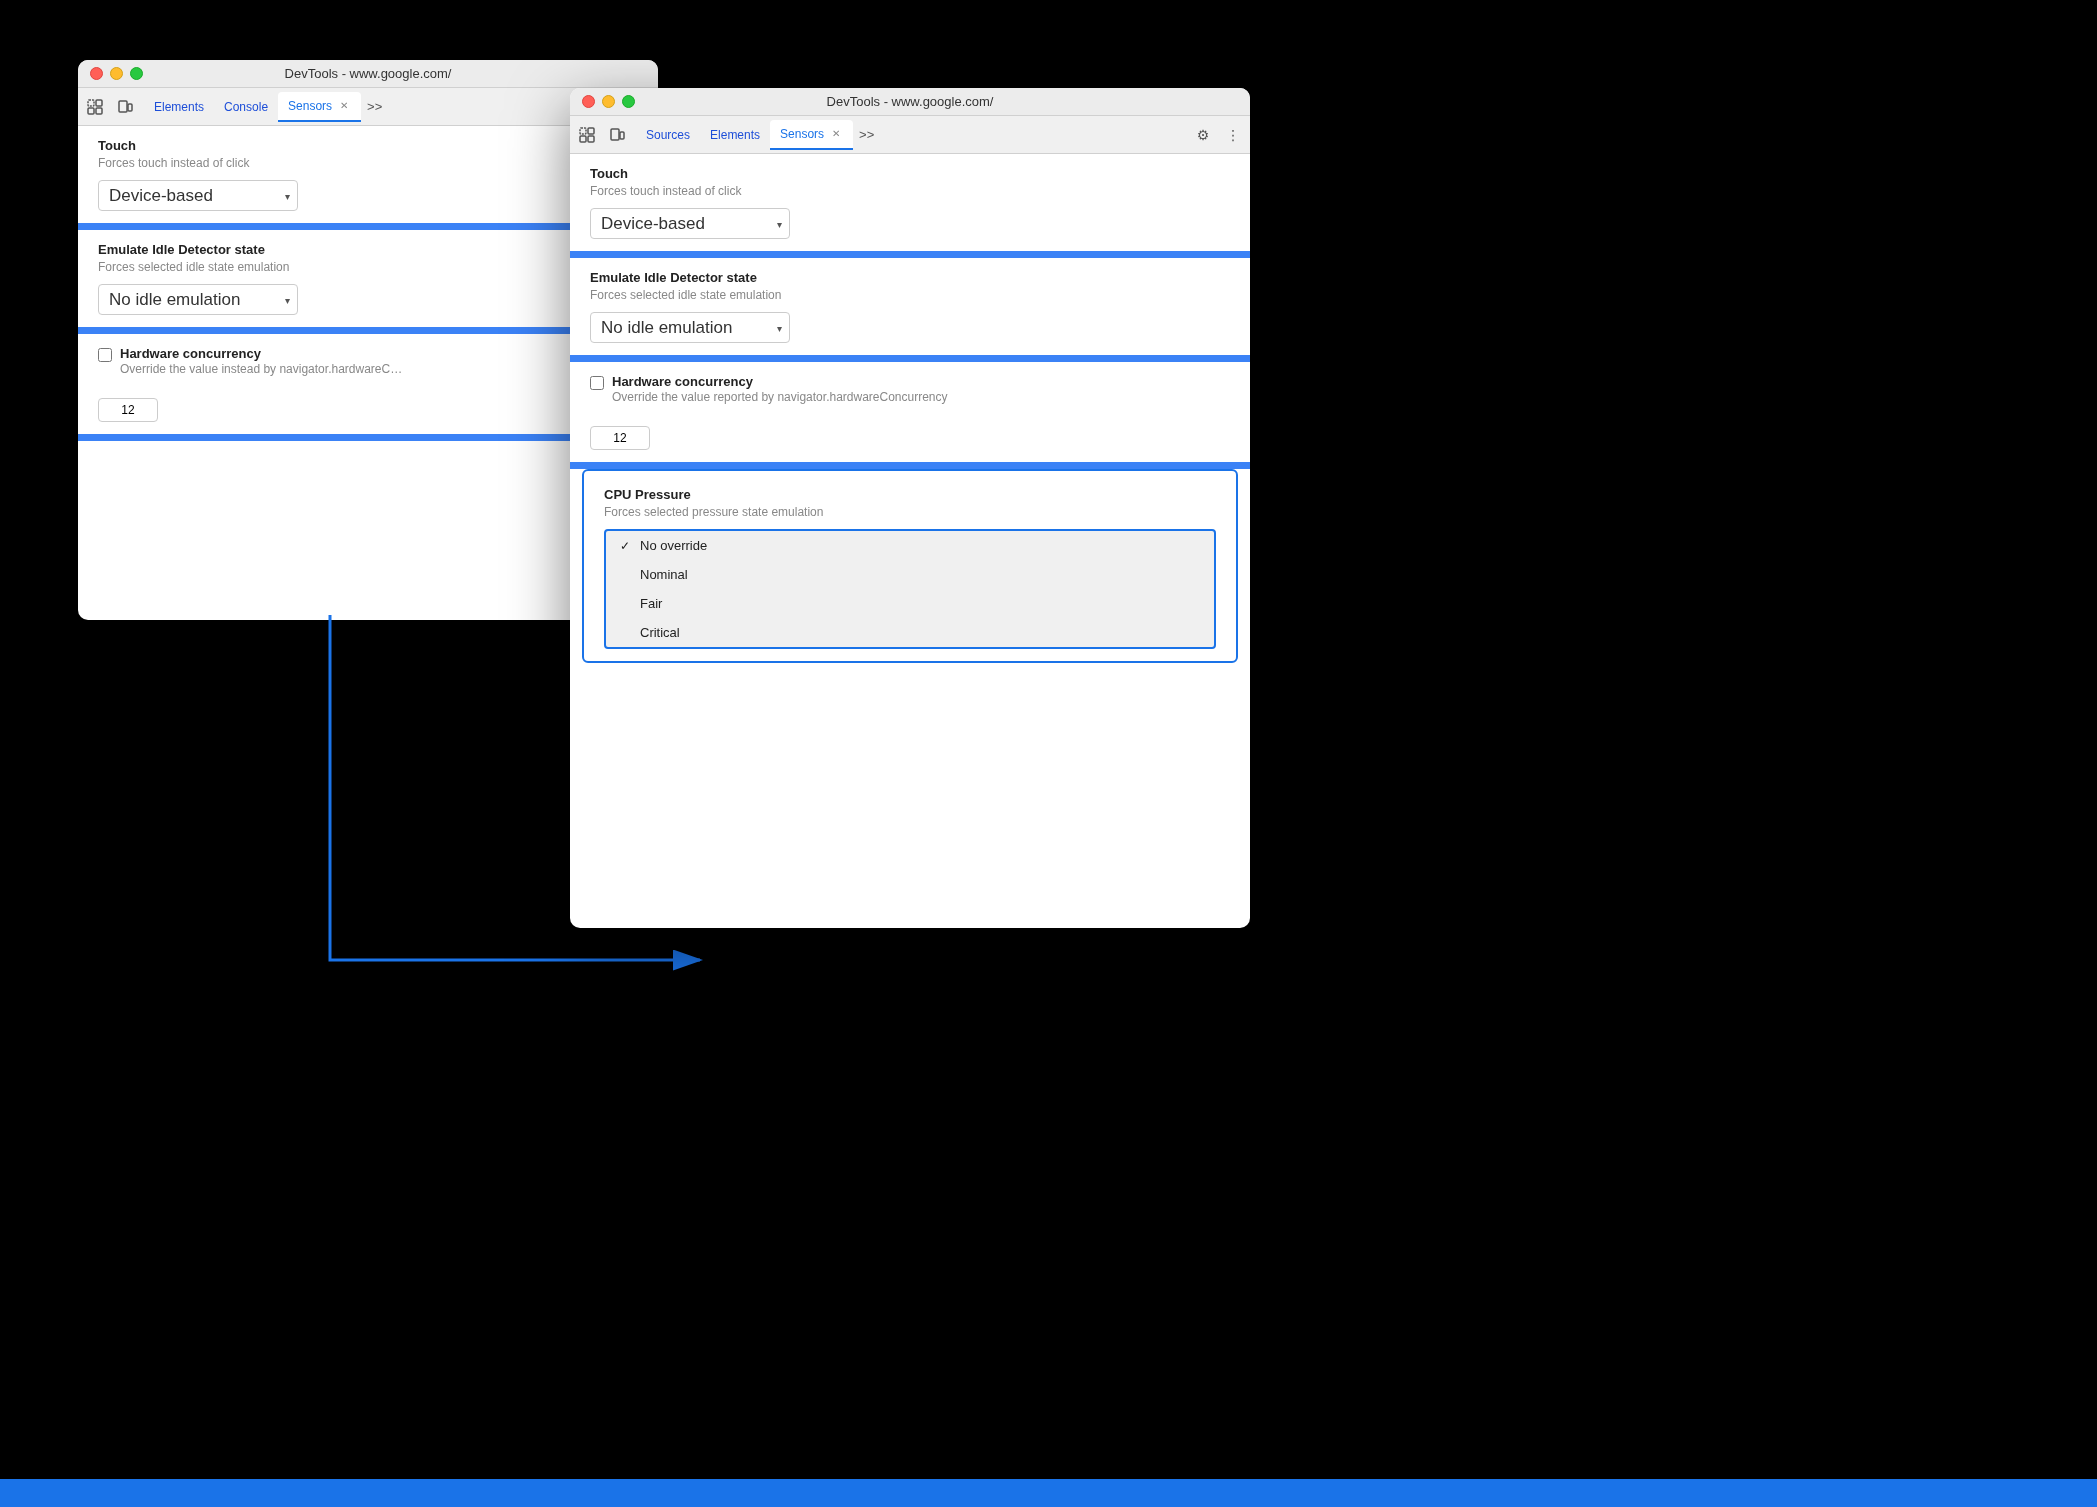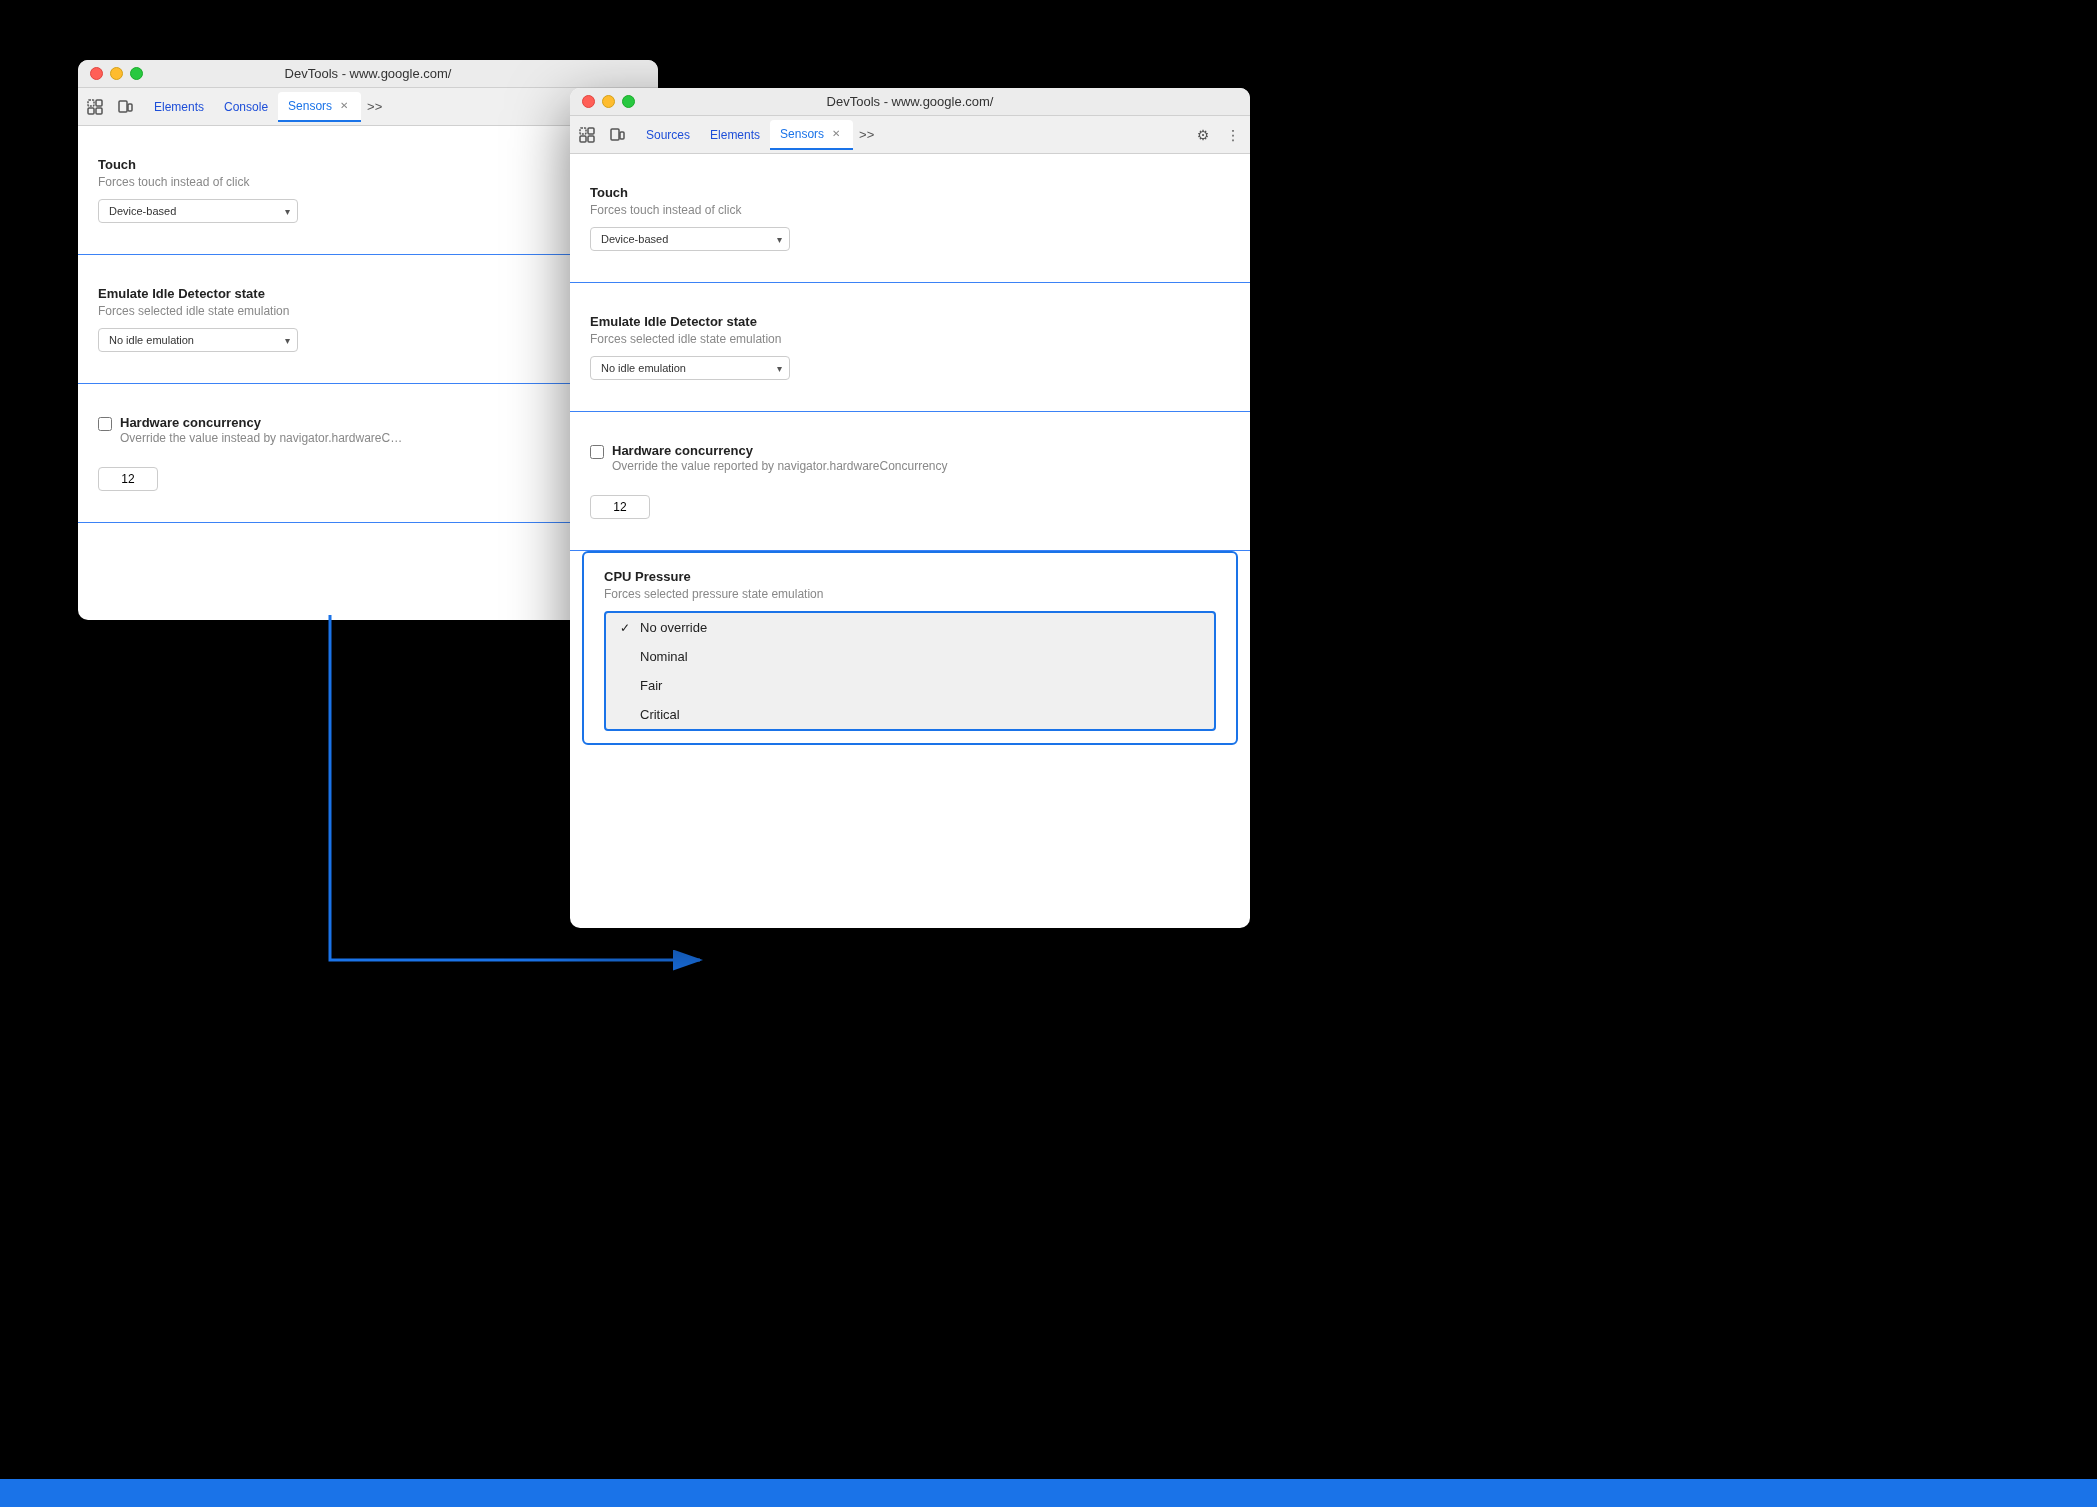--- a/index.html
+++ b/index.html
@@ -134,22 +134,22 @@
       align-items: center;
       gap: 4px;
     }
 
     
     .content {
       background: #fff;
       padding: 0;
     }
     .section {
-      padding: 31px 20px;
-      border-bottom: 1px solid #3b82f6;
+      padding: 12px 20px;
+      border-bottom: 7px solid #3b82f6;
     }
     .section-title {
       font-size: 13px;
       font-weight: 600;
       color: #222;
       margin-bottom: 3px;
     }
     .section-desc {
       font-size: 12px;
       color: #888;
@@ -159,21 +159,21 @@
       position: relative;
       display: inline-block;
     }
     .select-dropdown {
       appearance: none;
       -webkit-appearance: none;
       background: #fff;
       border: 1px solid #ccc;
       border-radius: 4px;
       padding: 5px 28px 5px 10px;
-      font-size: 11px;
+      font-size: 17px;
       color: #333;
       cursor: pointer;
       min-width: 200px;
     }
     .select-arrow {
       position: absolute;
       right: 8px;
       top: 50%;
       transform: translateY(-50%);
       pointer-events: none;

